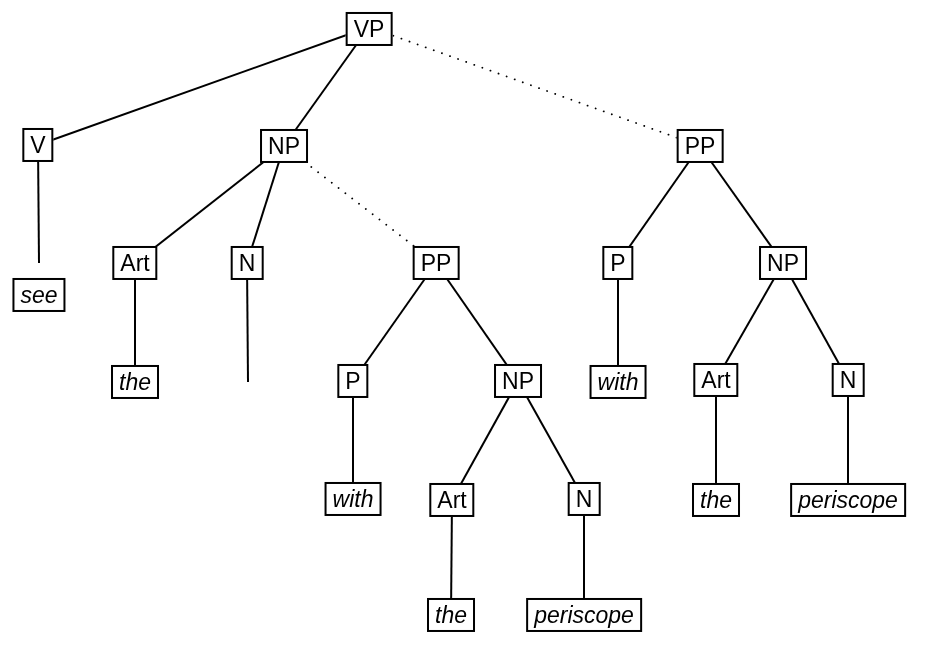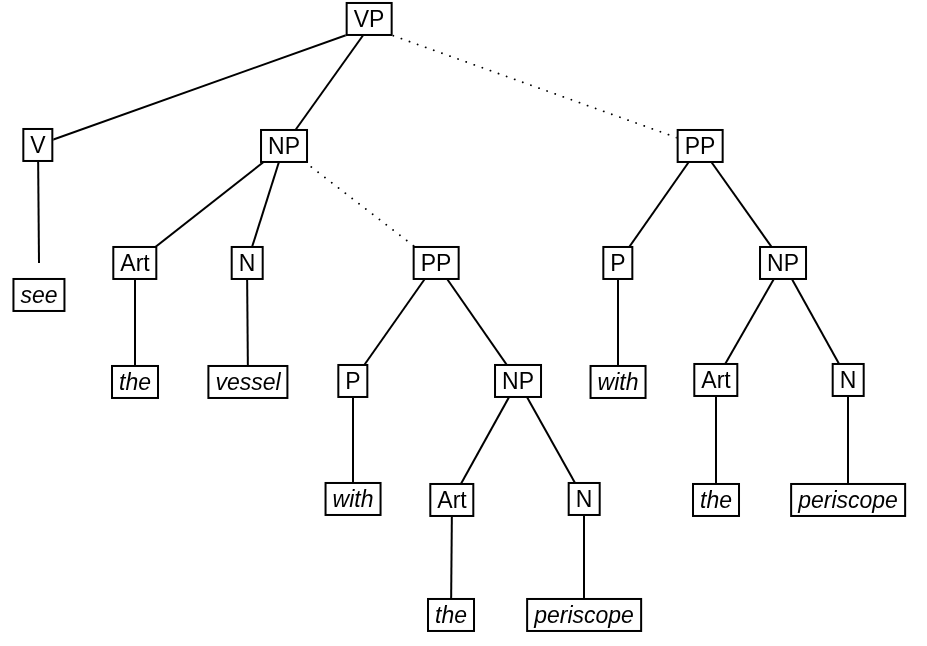--- a/index.html
+++ b/index.html
@@ -54,32 +54,31 @@
       <line x1="584" y1="499" x2="584" y2="615" stroke="#000000" stroke-width="2"></line>
       <line x1="700" y1="146" x2="618" y2="263" stroke="#000000" stroke-width="2"></line>
       <line x1="700" y1="146" x2="783" y2="263" stroke="#000000" stroke-width="2"></line>
       <line x1="618" y1="263" x2="618" y2="382" stroke="#000000" stroke-width="2"></line>
       <line x1="783" y1="263" x2="716" y2="380" stroke="#000000" stroke-width="2"></line>
       <line x1="783" y1="263" x2="848" y2="380" stroke="#000000" stroke-width="2"></line>
       <line x1="716" y1="380" x2="716" y2="500" stroke="#000000" stroke-width="2"></line>
       <line x1="848" y1="380" x2="848" y2="500" stroke="#000000" stroke-width="2"></line>
     </svg>
 
-<div class="node" style="left: 369px; top: 19px;">VP</div>
+<div class="node" style="left: 369px; top: 29px;">VP</div>
     <div class="node" style="left: 38px; top: 145px;">V</div>
     <div class="node" style="left: 284px; top: 146px;">NP</div>
     <div class="node" style="left: 700px; top: 146px;">PP</div>
     <div class="node terminal" style="left: 39px; top: 263px; margin-top: 32px;">see</div>
     <div class="node" style="left: 135px; top: 263px;">Art</div>
     <div class="node" style="left: 247px; top: 263px;">N</div>
     <div class="node" style="left: 436px; top: 263px;">PP</div>
     <div class="node" style="left: 618px; top: 263px;">P</div>
     <div class="node" style="left: 783px; top: 263px;">NP</div>
     <div class="node terminal" style="left: 135px; top: 382px;">the</div>
-    <div class="node terminal" style="left: 248px; top: 382px;">vessel</div>
     <div class="node" style="left: 353px; top: 381px;">P</div>
     <div class="node" style="left: 518px; top: 381px;">NP</div>
     <div class="node terminal" style="left: 618px; top: 382px;">with</div>
     <div class="node" style="left: 716px; top: 380px;">Art</div>
     <div class="node" style="left: 848px; top: 380px;">N</div>
     <div class="node terminal" style="left: 353px; top: 499px;">with</div>
     <div class="node" style="left: 452px; top: 500px;">Art</div>
     <div class="node" style="left: 584px; top: 499px;">N</div>
     <div class="node terminal" style="left: 716px; top: 500px;">the</div>
     <div class="node terminal" style="left: 848px; top: 500px;">periscope</div>

